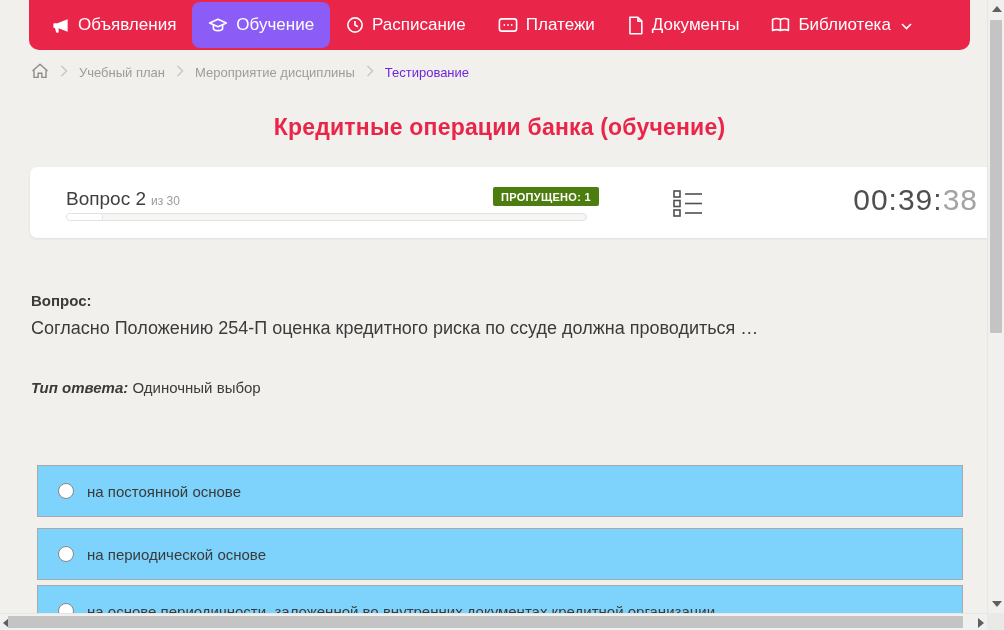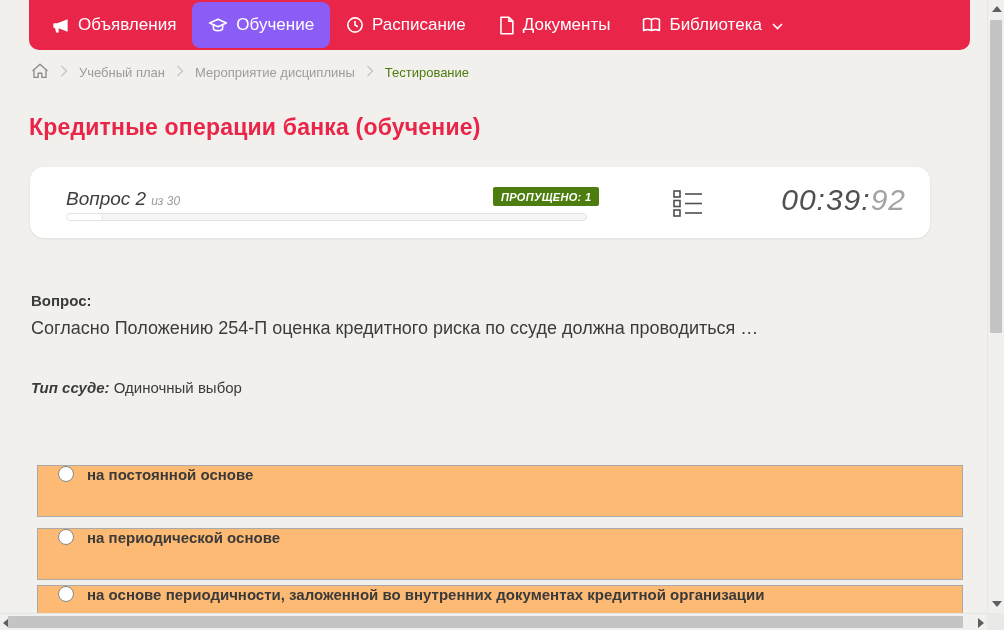--- a/index.html
+++ b/index.html
@@ -23,34 +23,33 @@
   }
   .nav-item.active { background:#8b5cf6; border-radius:8px; }
   .nav-item svg { display:block; }
   .chev { margin-left:2px; margin-top:3px; }
   
   .breadcrumb {
     position:absolute; left:31px; top:61px; height:22px;
     display:flex; align-items:center; gap:11px; font-size:13px; color:#9c9c9c;text-align:right;
   }
   .crumb { white-space:nowrap; }
-  .crumb.current { color:#4d7c0f; }
+  .crumb.current { color:#6d28d9; }
   .crumb-sep { display:block; margin-top:1px; }
   
   .page-title {
     position:absolute; left:29px; top:114px; width:941px;
-    text-align:left; color:#e92549; font-size:23px; font-weight:bold;
+    text-align:center; color:#e92549; font-size:23px; font-weight:bold;
     letter-spacing:.2px;
   }
   
   .qcard {
-    position:absolute; left:30px; top:167px; width:900px; height:71px;
-    background:#ffffff; border-radius:14px;
+    position:absolute; left:30px; top:167px; width:972px; height:71px;
+    background:#ffffff; border-radius:7px;
     box-shadow:0 1px 3px rgba(0,0,0,0.08);
-    font-style:italic;
   }
   .q-num { position:absolute; left:36px; top:21px; font-size:19px; color:#3f3f3f; }
   .q-of  { font-size:12px; color:#9b9b9b; margin-left:5px; }
   .q-badge {
     position:absolute; left:463px; top:20px;
     background:#4d7c0f; color:#fff; font-size:11px; font-weight:bold;
     padding:4px 8px 3px; border-radius:2px; letter-spacing:.3px; white-space:nowrap;
   }
   .q-progress {
     position:absolute; left:36px; top:46px; width:521px; height:8px;
@@ -66,22 +65,22 @@
   }
   .q-timer .sec { color:#a3a3a3; }
   
   .q-label   { position:absolute; left:31px; top:292px; font-size:15px; font-weight:bold; color:#3b3b3b; }
   .q-text    { position:absolute; left:31px; top:318px; width:930px; font-size:18px; color:#3b3b3b; }
   .q-type    { position:absolute; left:31px; top:379px; font-size:15px; color:#3b3b3b; }
   .q-type b  { font-style:italic; }
   
   .answer {
     position:absolute; left:37px; width:926px; height:52px;
-    background:#fdba74; border:1px solid #a9a9a9;
-    display:flex; align-items:flex-start; cursor:pointer;font-weight:bold;
+    background:#7dd3fc; border:1px solid #a9a9a9;
+    display:flex; align-items:center; cursor:pointer;
   }
   .answer.a0 { top:465px; }
   .answer.a1 { top:528px; }
   .answer.a2 { top:585px; height:52px; }
   .radio {
     width:16px; height:16px; border:1px solid #878787; border-radius:50%;
     background:#fff; margin-left:20px; flex:0 0 auto;
   }
   .answer-label { font-size:15px; color:#3a3a3a; margin-left:13px; white-space:nowrap; }
   
@@ -127,20 +126,31 @@
     <span>
       <svg width="18" height="18" viewBox="0 0 24 24" fill="none" stroke="#fff" stroke-width="2.2">
           <circle cx="12" cy="12" r="9.5"></circle>
           <path d="M12 6.5V12l3.8 2.3"></path>
         </svg>
     </span>
     <span>Расписание</span>
   </div>
   <div class="nav-item">
     <span>
+      <svg width="20" height="18" viewBox="0 0 24 22" fill="none" stroke="#fff" stroke-width="2">
+          <rect x="1.5" y="3.5" width="21" height="15" rx="3"></rect>
+          <circle cx="7.5" cy="11" r="1.1" fill="#fff" stroke="none"></circle>
+          <circle cx="12" cy="11" r="1.1" fill="#fff" stroke="none"></circle>
+          <circle cx="16.5" cy="11" r="1.1" fill="#fff" stroke="none"></circle>
+        </svg>
+    </span>
+    <span>Платежи</span>
+  </div>
+  <div class="nav-item">
+    <span>
       <svg width="17" height="19" viewBox="0 0 20 24" fill="none" stroke="#fff" stroke-width="2" stroke-linejoin="round">
           <path d="M3 1.5h10l5 5v16H3v-21z"></path>
           <path d="M13 1.5v5h5"></path>
         </svg>
     </span>
     <span>Документы</span>
   </div>
   <div class="nav-item">
     <span>
       <svg width="19" height="18" viewBox="0 0 24 22" fill="none" stroke="#fff" stroke-width="2" stroke-linejoin="round">
@@ -198,28 +208,28 @@
     <svg width="30" height="27" viewBox="0 0 30 27" fill="none" stroke="#4f4f4f" stroke-width="1.6">
       <rect x="1" y="1" width="6" height="6"></rect>
         <line x1="12" y1="4" x2="29" y2="4"></line>
       <rect x="1" y="10.5" width="6" height="6"></rect>
         <line x1="12" y1="13.5" x2="29" y2="13.5"></line>
       <rect x="1" y="20" width="6" height="6"></rect>
         <line x1="12" y1="23" x2="29" y2="23"></line>
     </svg>
   </span>
   <div class="q-timer">
-    <span>00:39:</span><span class="sec">92</span>
+    <span>00:39:</span><span class="sec">38</span>
   </div>
 </div>
 
 <div class="q-label">Вопрос:</div>
 <div class="q-text">Согласно Положению 254-П оценка кредитного риска по ссуде должна проводиться …</div>
 <div class="q-type">
-  <b>Тип ссуде:</b>
+  <b>Тип ответа:</b>
   <span>Одиночный выбор</span>
 </div>
 
 <div class="answer a0">
   <span class="radio"></span>
   <span class="answer-label">на постоянной основе</span>
 </div>
 <div class="answer a1">
   <span class="radio"></span>
   <span class="answer-label">на периодической основе</span>

